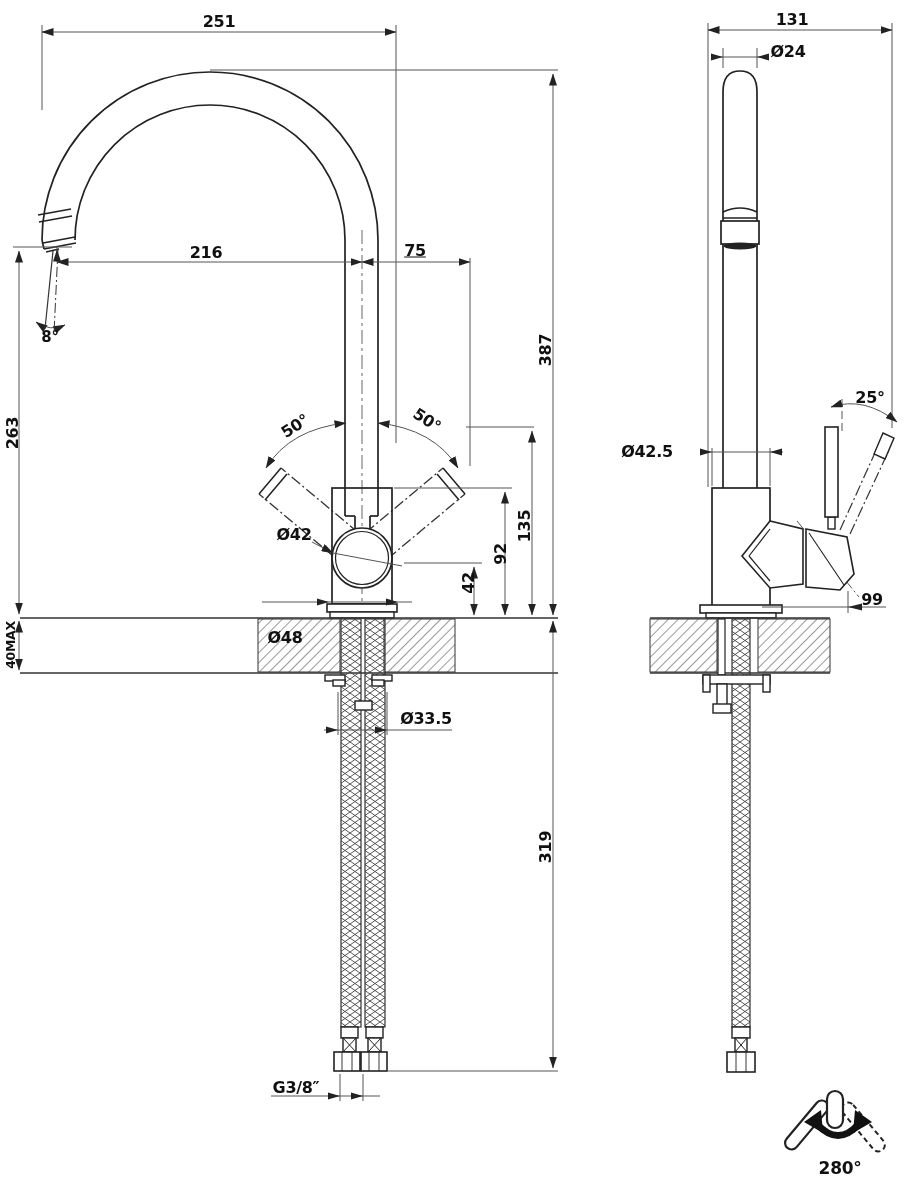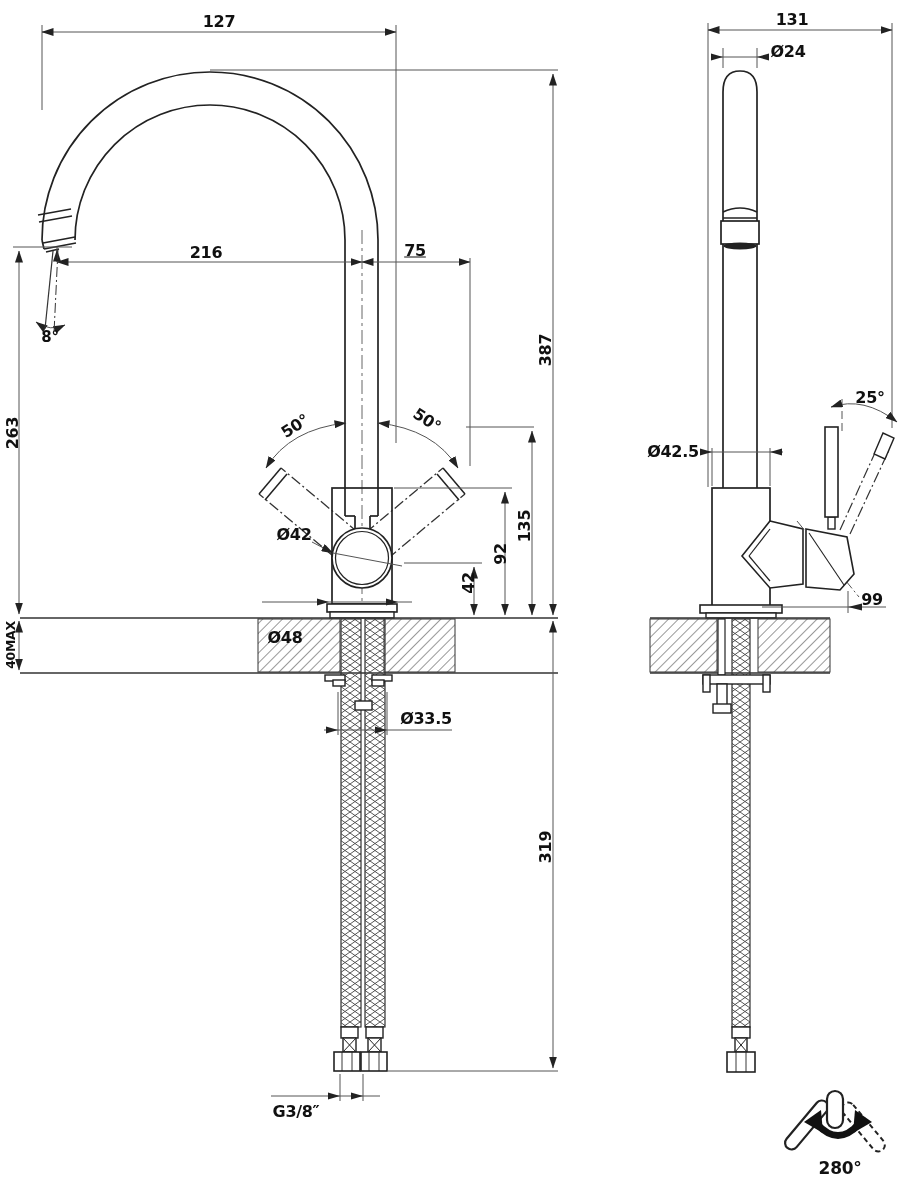--- a/index.html
+++ b/index.html
@@ -240,36 +240,36 @@
   <g>
     <rect x="0" y="-6.5" width="60" height="13" rx="6.5" fill="#fff" stroke="#222" stroke-width="2.2" transform="translate(826,1102) rotate(130)"></rect>
     <rect x="0" y="-6.5" width="60" height="13" rx="6.5" fill="none" stroke="#222" stroke-width="2" stroke-dasharray="5 3.5" transform="translate(844,1104) rotate(50)"></rect>
     <path d="M817,1124 Q838,1147 859,1124" stroke="#111" stroke-width="7" fill="none"></path>
     <polygon points="821,1110 804,1122 823,1133" fill="#111"></polygon>
     <polygon points="855,1110 872,1122 853,1133" fill="#111"></polygon>
     <rect x="827" y="1091" width="16" height="37" rx="8" fill="#fff" stroke="#222" stroke-width="2.2"></rect>
   </g>
 </svg>
 
-  <span class="lbl" style="left:219px;top:21px;">127</span>
+  <span class="lbl" style="left:219px;top:21px;">251</span>
   <span class="lbl" style="left:206px;top:252px;">216</span>
   <span class="lbl" style="left:415px;top:250px;text-decoration:underline;">75</span>
   <span class="lbl mid" style="left:50px;top:337px;">8°</span>
   <span class="lbl rot" style="left:12px;top:433px;">263</span>
   <span class="lbl rotL" style="left:295px;top:426px;">50°</span>
   <span class="lbl rotR" style="left:427px;top:420px;">50°</span>
   <span class="lbl" style="left:294px;top:534px;">Ø42</span>
   <span class="lbl" style="left:285px;top:593px;margin-top:44px;">Ø48</span>
   <span class="lbl rot" style="left:524px;top:526px;">135</span>
   <span class="lbl rot" style="left:500px;top:554px;">92</span>
   <span class="lbl rot" style="left:468px;top:583px;">42</span>
   <span class="lbl rot" style="left:545px;top:350px;">387</span>
   <span class="lbl rot small" style="left:10px;top:645px;">40MAX</span>
   <span class="lbl" style="left:426px;top:718px;">Ø33.5</span>
   <span class="lbl rot" style="left:545px;top:847px;">319</span>
-  <span class="lbl" style="left:296px;top:1087px;margin-top:24px;">G3/8″</span>
+  <span class="lbl" style="left:296px;top:1087px;">G3/8″</span>
   <span class="lbl" style="left:792px;top:19px;">131</span>
   <span class="lbl" style="left:788px;top:51px;">Ø24</span>
   <span class="lbl" style="left:870px;top:397px;">25°</span>
-  <span class="lbl" style="left:673px;top:451px;text-align:right;">Ø42.5</span>
+  <span class="lbl" style="left:647px;top:451px;text-align:right;">Ø42.5</span>
   <span class="lbl" style="left:872px;top:599px;">99</span>
   <span class="lbl big" style="left:840px;top:1168px;">280°</span>
 </div>
 
 </body></html>

